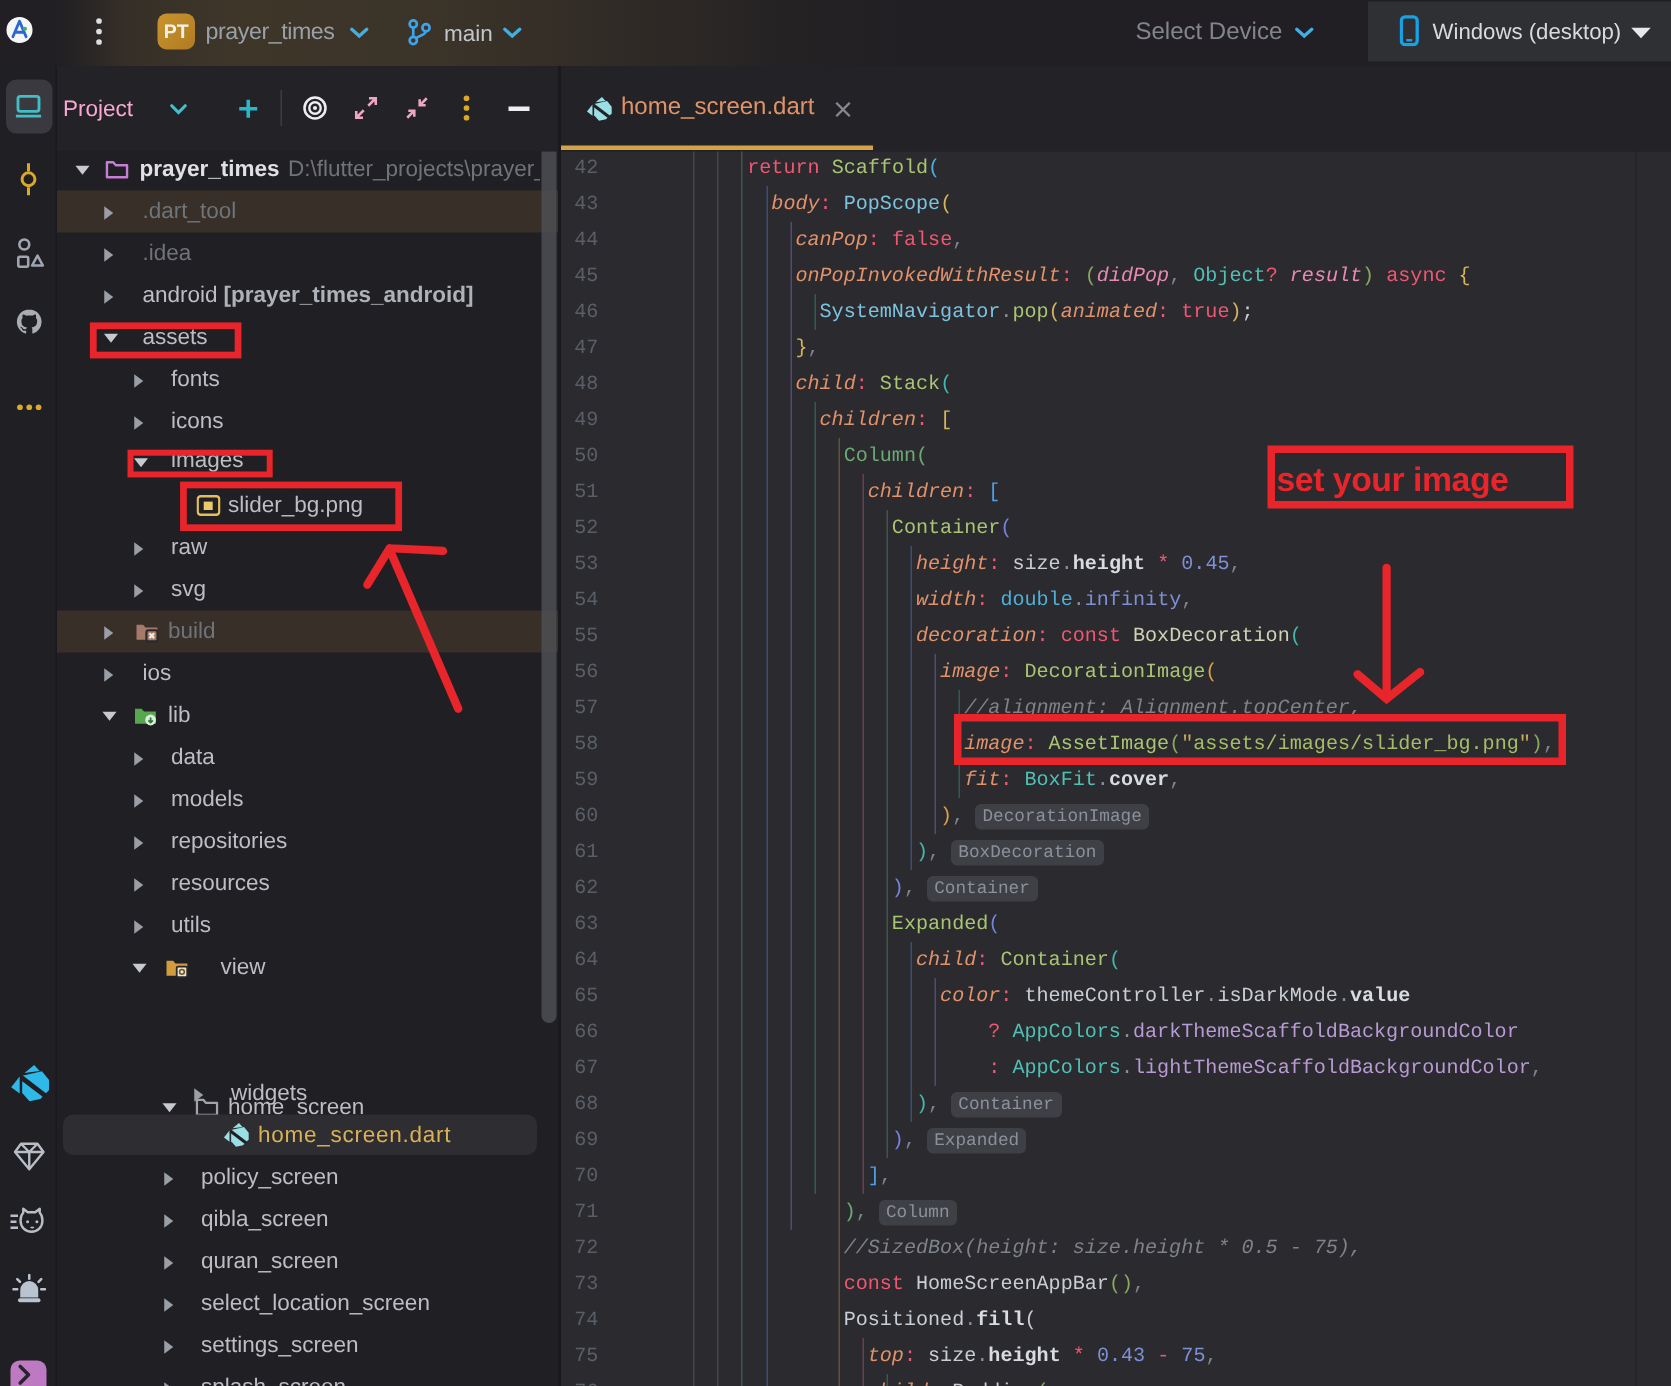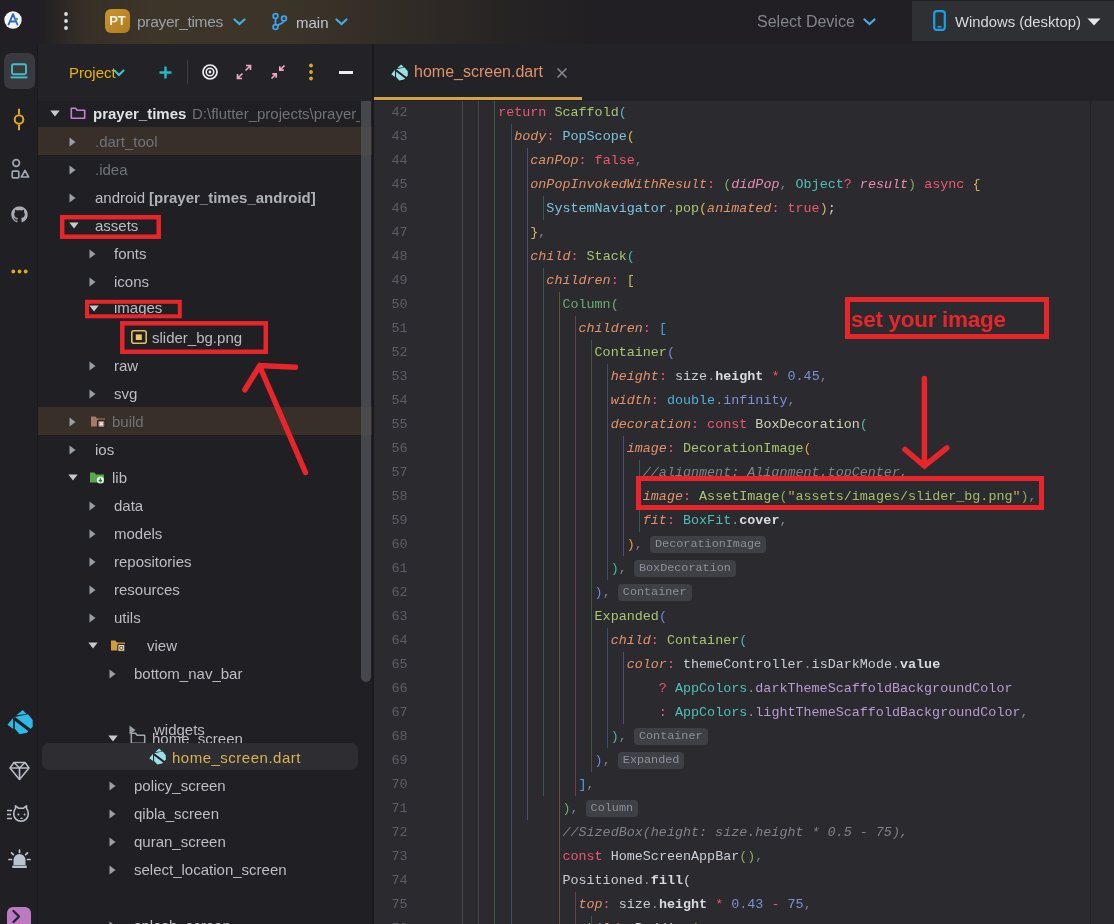--- a/index.html
+++ b/index.html
@@ -21,21 +21,21 @@
 #projdiv{left:372px;top:44px;width:2px;height:880px;background:#1a191d}
 .trow{position:absolute;left:0;width:336px;height:28px}
 .tlab{position:absolute;top:50%;transform:translateY(-50%);font-size:15px;color:#bcbec4;white-space:pre}
 .dim{color:#6f737a}
 #scrollbar{left:323px;top:-4px;width:10px;height:585px;background:#4e4f54;border-radius:5px;opacity:.85}
 
 #editor{left:374px;top:101px;width:740px;height:823px;background:#2b2a2e;overflow:hidden}
 #rmargin{position:absolute;left:716px;top:0;width:1px;height:823px;background:#232226}
 .guide{position:absolute;width:1px}
 .cl{position:absolute;left:0;width:740px;height:24px;font-family:"Liberation Mono",monospace;font-size:13.4px;line-height:24px}
-.no{position:absolute;left:0;width:33.6px;text-align:right;color:#5a5f67}
+.no{position:absolute;left:0;width:33.6px;text-align:center;color:#5a5f67}
 .tx{position:absolute;left:92px;white-space:pre;color:#c9ced6}
 .chip{position:absolute;top:3.5px;height:17px;line-height:17px;background:#3f4046;border-radius:4px;
  color:#8b909a;font-family:"Liberation Mono",monospace;font-size:11.8px;padding:0 5px}
 .k{color:#ef5772}.p{color:#e2926a;font-style:italic}.c{color:#ef5772}.cm{color:#7d838d}
 .y{color:#d8b35e}.g{color:#87a85e}.cy{color:#4db1d8}.or{color:#d8a04e}.te{color:#4fc0b6}
 .bl{color:#7cc3e0}.pk{color:#e78bb1;font-style:italic}.w{color:#c9ced6}
 .bw{color:#d8dce2;font-weight:bold}.n{color:#7d90d5}.d{color:#8c9097}
 .s{color:#a6bd68}.q{color:#c9ab5e}.cmt{color:#7e828a;font-style:italic}
 .pu{color:#b89bd4}.gr{color:#a9c573}.bd{color:#d0d2b4}.grn{color:#6aab73}.sb{color:#4da0e8}.iv{color:#7583dd}.tb{color:#45b7ad}
 
@@ -80,21 +80,21 @@
 <svg class="abs" style="left:933px;top:10px" width="13" height="21" viewBox="0 0 13 21">
  <rect x="1.2" y="1.2" width="10.6" height="18.6" rx="2.6" fill="none" stroke="#19a1e6" stroke-width="2.2"></rect>
  <path d="M4.5 16.8 h4" stroke="#19a1e6" stroke-width="1.6"></path>
 </svg>
 <span class="ui" style="left:955px;top:13.5px;color:#d7dade;font-size:14.8px">Windows (desktop)</span>
 <svg class="abs" style="left:1087px;top:18px" width="14" height="8" viewBox="0 0 14 8">
     <path d="M0.5 0.5 L13.5 0.5 L7 7.5 Z" fill="#e6e8ea"></path>
   </svg>
 
 <div id="row2" class="abs"></div>
-<span class="ui" style="left:69px;top:64px;color:#eab308">Project</span>
+<span class="ui" style="left:42px;top:64px;color:#f9a8d4">Project</span>
 <svg class="abs" style="left:113px;top:69px" width="12" height="8" viewBox="0 0 12 8">
     <path d="M1.5 1.5 L6 6 L10.5 1.5" stroke="#45bfcb" stroke-width="2.1" fill="none" stroke-linecap="round"></path>
   </svg>
 <svg class="abs" style="left:159px;top:66px" width="13" height="13" viewBox="0 0 13 13">
     <path d="M6.5 0.5 V12.5 M0.5 6.5 H12.5" stroke="#29b8c8" stroke-width="2.4"></path>
   </svg>
 <div class="abs" style="left:187px;top:60px;width:1px;height:24px;background:#3c3d42"></div>
 <svg class="abs" style="left:202px;top:64px" width="16" height="16" viewBox="0 0 16 16">
  <circle cx="8" cy="8" r="7" fill="none" stroke="#eceef0" stroke-width="1.7"></circle>
  <circle cx="8" cy="8" r="3.8" fill="none" stroke="#eceef0" stroke-width="1.6"></circle>
@@ -326,26 +326,20 @@
 <div class="trow" style="top:529.5px;">
       <svg class="abs" style="left:50px;top:11.5px" width="10" height="7" viewBox="0 0 10 7">
         <path d="M0.3 0.5 L9.7 0.5 L5 6.5 Z" fill="#c6c9ce"></path>
       </svg>
       <svg class="abs" style="left:72px;top:6.0px" width="16" height="16" viewBox="0 0 16 16">
         <path d="M1 3.5 h4.4 l1.6 1.9 h7.9 v8.1 h-13.9 z" fill="#d29b3e"></path>
         <rect x="7.8" y="7.4" width="7" height="7" rx="1" fill="#efe3c8" stroke="#29282c" stroke-width="1.2"></rect>
         <circle cx="11.3" cy="10.9" r="1.6" fill="none" stroke="#6b5a33" stroke-width="1.1"></circle>
       </svg>
       <span class="tlab" style="left:109px">view</span>
-    </div>
-<div class="trow" style="top:557.5px;">
-      <svg class="abs" style="left:71px;top:10.0px" width="7" height="10" viewBox="0 0 7 10">
-        <path d="M0.5 0.5 L6.5 5 L0.5 9.5 Z" fill="#9a9ea6"></path>
-      </svg>
-      <span class="tlab" style="left:96px">bottom_nav_bar</span>
     </div>
 <div class="trow" style="top:585.5px;margin-top:37px;">
       <svg class="abs" style="left:70px;top:11.5px" width="10" height="7" viewBox="0 0 10 7">
         <path d="M0.3 0.5 L9.7 0.5 L5 6.5 Z" fill="#c6c9ce"></path>
       </svg>
       <svg class="abs" style="left:92px;top:6.0px" width="16" height="16" viewBox="0 0 16 16">
         <path d="M1.3 3.2 h4.2 l1.7 2 h7.5 v8 h-13.4 z" fill="none" stroke="#a0a5ad" stroke-width="1.5" stroke-linejoin="round"></path>
       </svg>
       <span class="tlab" style="left:114px">home_screen</span>
     </div>
@@ -381,20 +375,26 @@
       <svg class="abs" style="left:71px;top:10.0px" width="7" height="10" viewBox="0 0 7 10">
         <path d="M0.5 0.5 L6.5 5 L0.5 9.5 Z" fill="#9a9ea6"></path>
       </svg>
       <span class="tlab" style="left:96px">quran_screen</span>
     </div>
 <div class="trow" style="top:753.5px;">
       <svg class="abs" style="left:71px;top:10.0px" width="7" height="10" viewBox="0 0 7 10">
         <path d="M0.5 0.5 L6.5 5 L0.5 9.5 Z" fill="#9a9ea6"></path>
       </svg>
       <span class="tlab" style="left:96px">select_location_screen</span>
+    </div>
+<div class="trow" style="top:781.5px;">
+      <svg class="abs" style="left:71px;top:10.0px" width="7" height="10" viewBox="0 0 7 10">
+        <path d="M0.5 0.5 L6.5 5 L0.5 9.5 Z" fill="#9a9ea6"></path>
+      </svg>
+      <span class="tlab" style="left:96px">settings_screen</span>
     </div>
 <div class="trow" style="top:809.5px;">
       <svg class="abs" style="left:71px;top:10.0px" width="7" height="10" viewBox="0 0 7 10">
         <path d="M0.5 0.5 L6.5 5 L0.5 9.5 Z" fill="#9a9ea6"></path>
       </svg>
       <span class="tlab" style="left:96px">splash_screen</span>
     </div>
 <div id="scrollbar" class="abs"></div>
 </div>
 <div id="projdiv" class="abs"></div>

